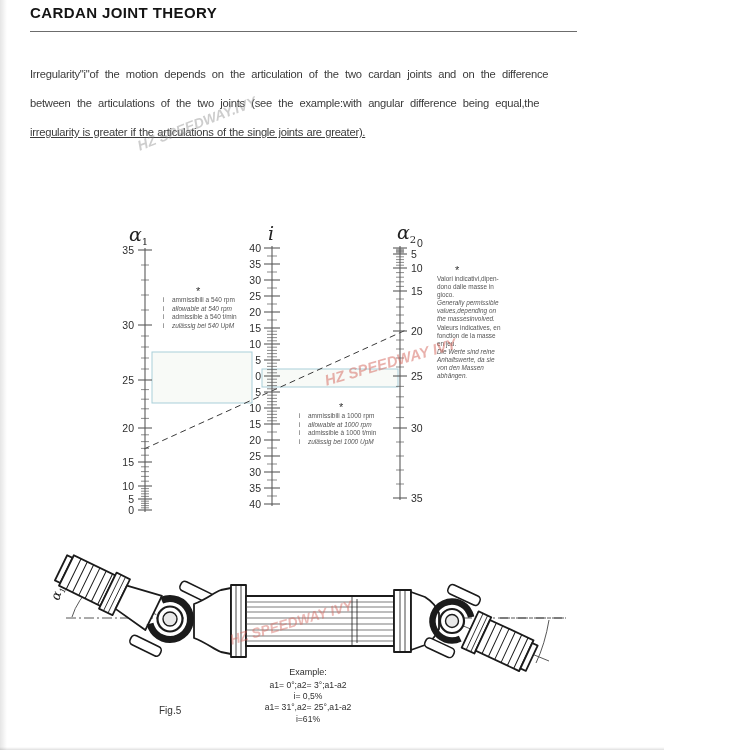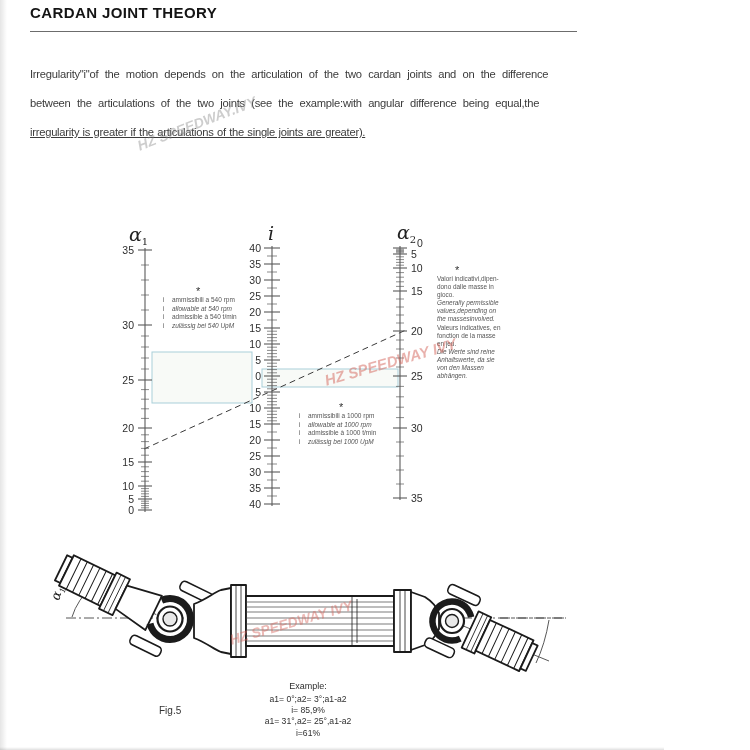--- a/index.html
+++ b/index.html
@@ -46,21 +46,21 @@
   #note-540{left:163px;top:286px;width:92px;}
   #note-1000{left:299px;top:402px;width:102px;}
   #note-masses{left:437px;top:265px;width:88px;}
   #note-masses .nline{font-size:6.4px;line-height:8.1px;}
 
   
   .fig-stroke{stroke:#1b1b1b;fill:#ffffff;stroke-linejoin:round;}
   .alpha-fig{font-family:"DejaVu Serif",serif;font-style:italic;font-size:13px;fill:#222;}
 
   
-  .example{position:absolute;left:238px;top:680px;width:140px;text-align:center;color:#2f2f2f;}
+  .example{position:absolute;left:238px;top:666px;width:140px;text-align:center;color:#2f2f2f;}
   .example .ex-title{font-size:9px;line-height:12px;margin-bottom:2px;}
   .example .ex-line{font-size:8.6px;line-height:11.2px;white-space:nowrap;}
   .fig-label{position:absolute;left:115px;top:705px;font-size:10px;color:#333;margin-left:44px;}
 
   
   .watermark{position:absolute;font-weight:700;font-style:italic;white-space:nowrap;
              pointer-events:none;transform-origin:0 50%;}
   .wm-gray{left:138px;top:138px;font-size:14px;transform:rotate(-21deg);
            color:rgba(130,130,130,.40);}
   .wm-chart{left:325px;top:372px;font-size:15px;transform:rotate(-16deg);
@@ -400,21 +400,21 @@
       <circle cx="452" cy="621" r="6.5" fill="#e8e8e8" stroke="#1b1b1b" stroke-width="1.4"></circle>
     </g>
 
     <text class="alpha-fig" x="59" y="601" transform="rotate(-73 59 601)"><tspan>α</tspan><tspan dy="3" font-size="8">1</tspan></text>
   </svg>
 
   <div class="example">
     <div class="ex-title">Example:</div>
     <div class="ex-lines">
         <div class="ex-line">a1= 0°;a2= 3°;a1-a2</div>
-        <div class="ex-line">i= 85,9%</div>
+        <div class="ex-line">i= 0,5%</div>
         <div class="ex-line">a1= 31°,a2= 25°,a1-a2</div>
         <div class="ex-line">i=61%</div>
       </div>
   </div>
   <div class="fig-label">Fig.5</div>
 
   <div class="watermark wm-gray">HZ SPEEDWAY.IVY</div>
   <div class="watermark wm-chart">HZ SPEEDWAY IVY</div>
   <div class="watermark wm-fig">HZ SPEEDWAY IVY</div>
 

